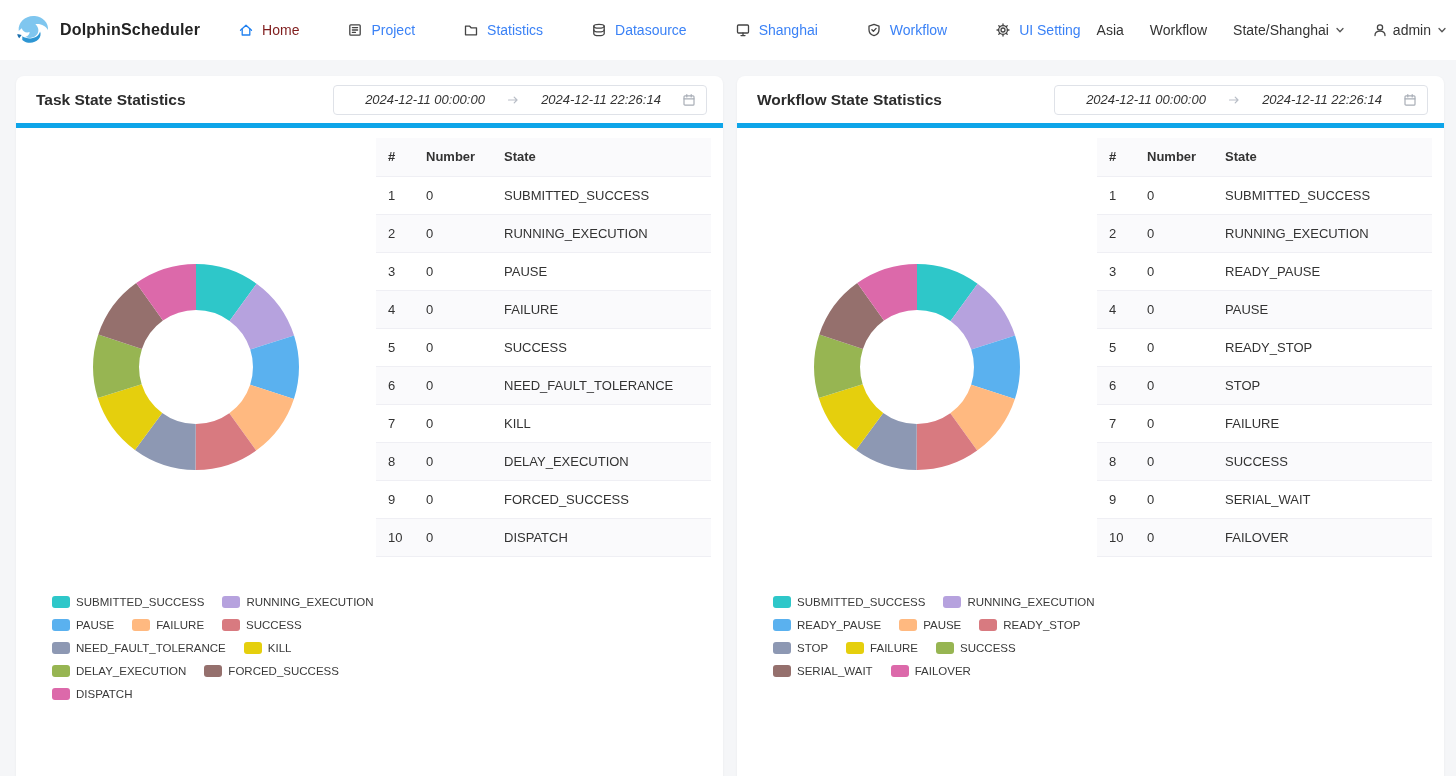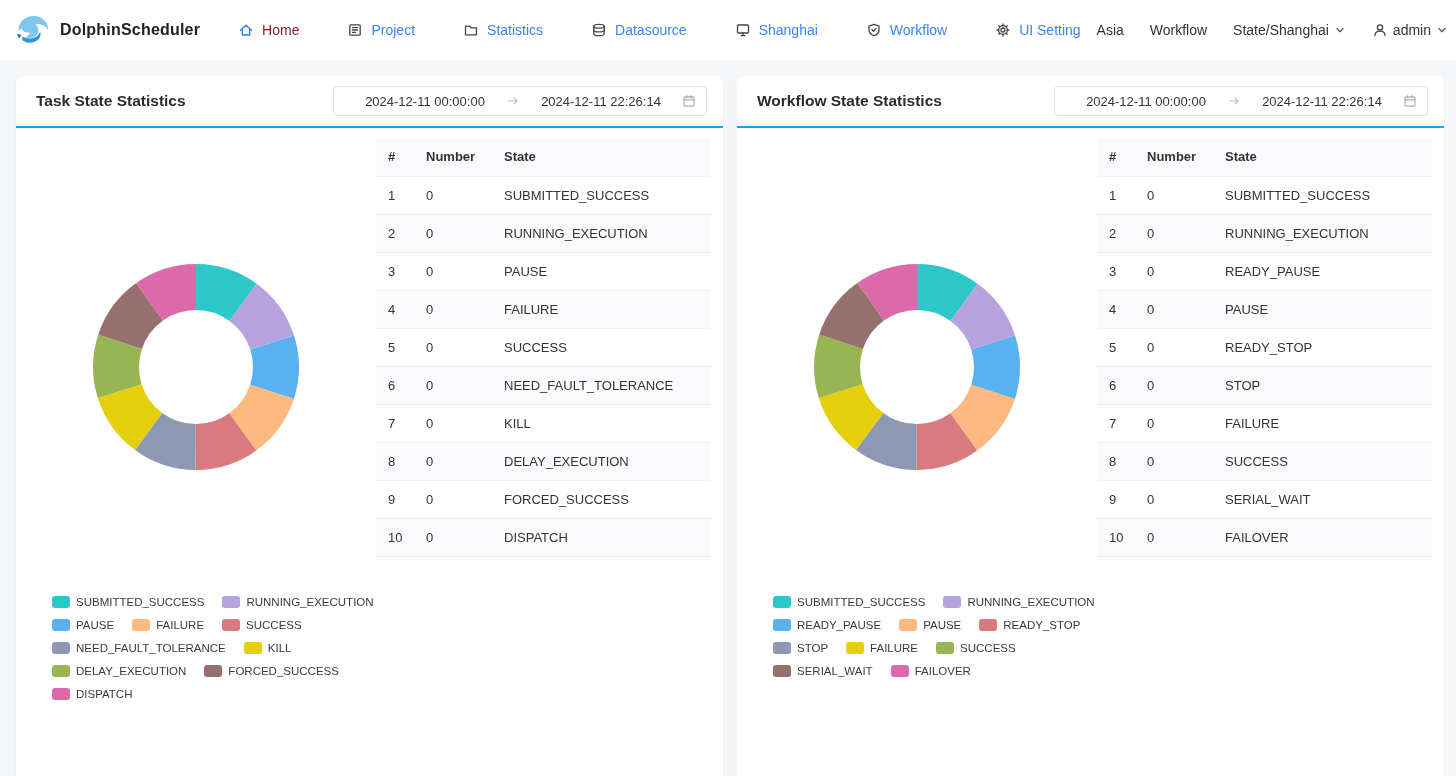--- a/index.html
+++ b/index.html
@@ -25,29 +25,29 @@
   .nav-right .pill { display:flex; align-items:center; gap:5px; cursor:pointer; white-space:nowrap; }
   .icon svg { display:block; }
   
   .content { display:flex; gap:14px; padding:16px 12px 0 16px; }
   .card {
     background:#fff; border-radius:8px; width:707px; height:900px;
     box-shadow:0 1px 3px rgba(0,0,0,.05); overflow:hidden;
   }
   .card-header {
     height:52px; display:flex; align-items:center; justify-content:space-between;
-    padding:0 16px 0 20px; border-bottom:2px solid #0ea5e9;
+    padding:0 16px 0 20px; border-bottom:5px solid #0ea5e9;
   }
   .card-title { font-size:15.5px; font-weight:700; color:#2c2c2c; }
   .date-range {
     display:flex; align-items:center; justify-content:space-between;
     width:374px; height:30px; border:1px solid #dfe2e8; border-radius:4px;
     padding:0 10px; font-size:13px; color:#333; background:#fff; cursor:pointer;
   }
-  .date-range .date-text { flex:1; text-align:center; }
+  .date-range .date-text { flex:1; text-align:center;font-style:italic; }
   .card-body { display:flex; padding:10px 12px 0 0; }
   .chart-col { flex:1; min-width:0; }
   .donut { display:block; margin:126px auto 0; }
   .legend { margin:126px 0 0 36px; display:flex; flex-wrap:wrap; gap:11px 18px; width:334px; }
   .legend-item { display:flex; align-items:center; gap:6px; cursor:pointer; }
   .swatch { width:18px; height:12px; border-radius:3px; flex:0 0 auto; }
   .legend-label { font-size:11.5px; color:#3a3a3a; white-space:nowrap; }
   
   .table-col { width:335px; flex:0 0 auto; }
   table { width:335px; border-collapse:collapse; font-size:13px; table-layout:fixed; }

